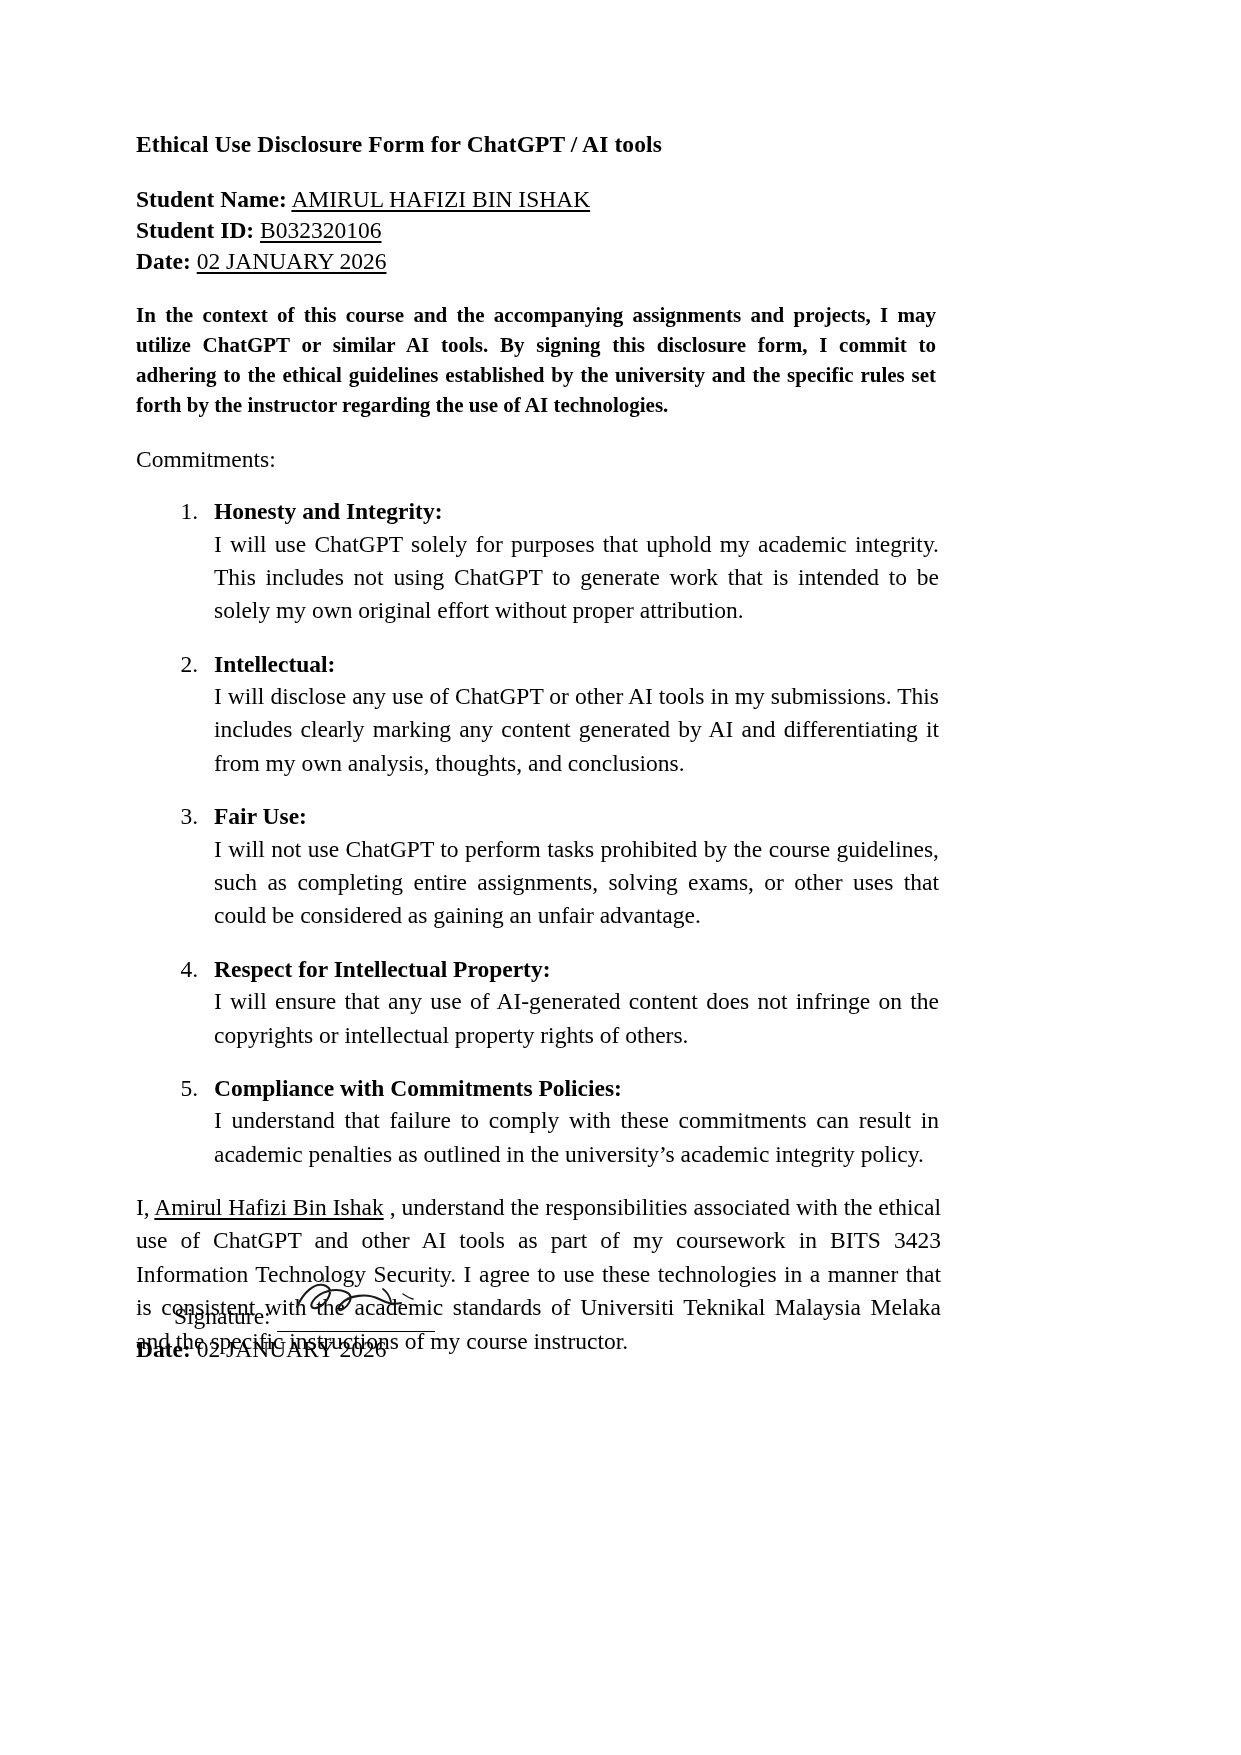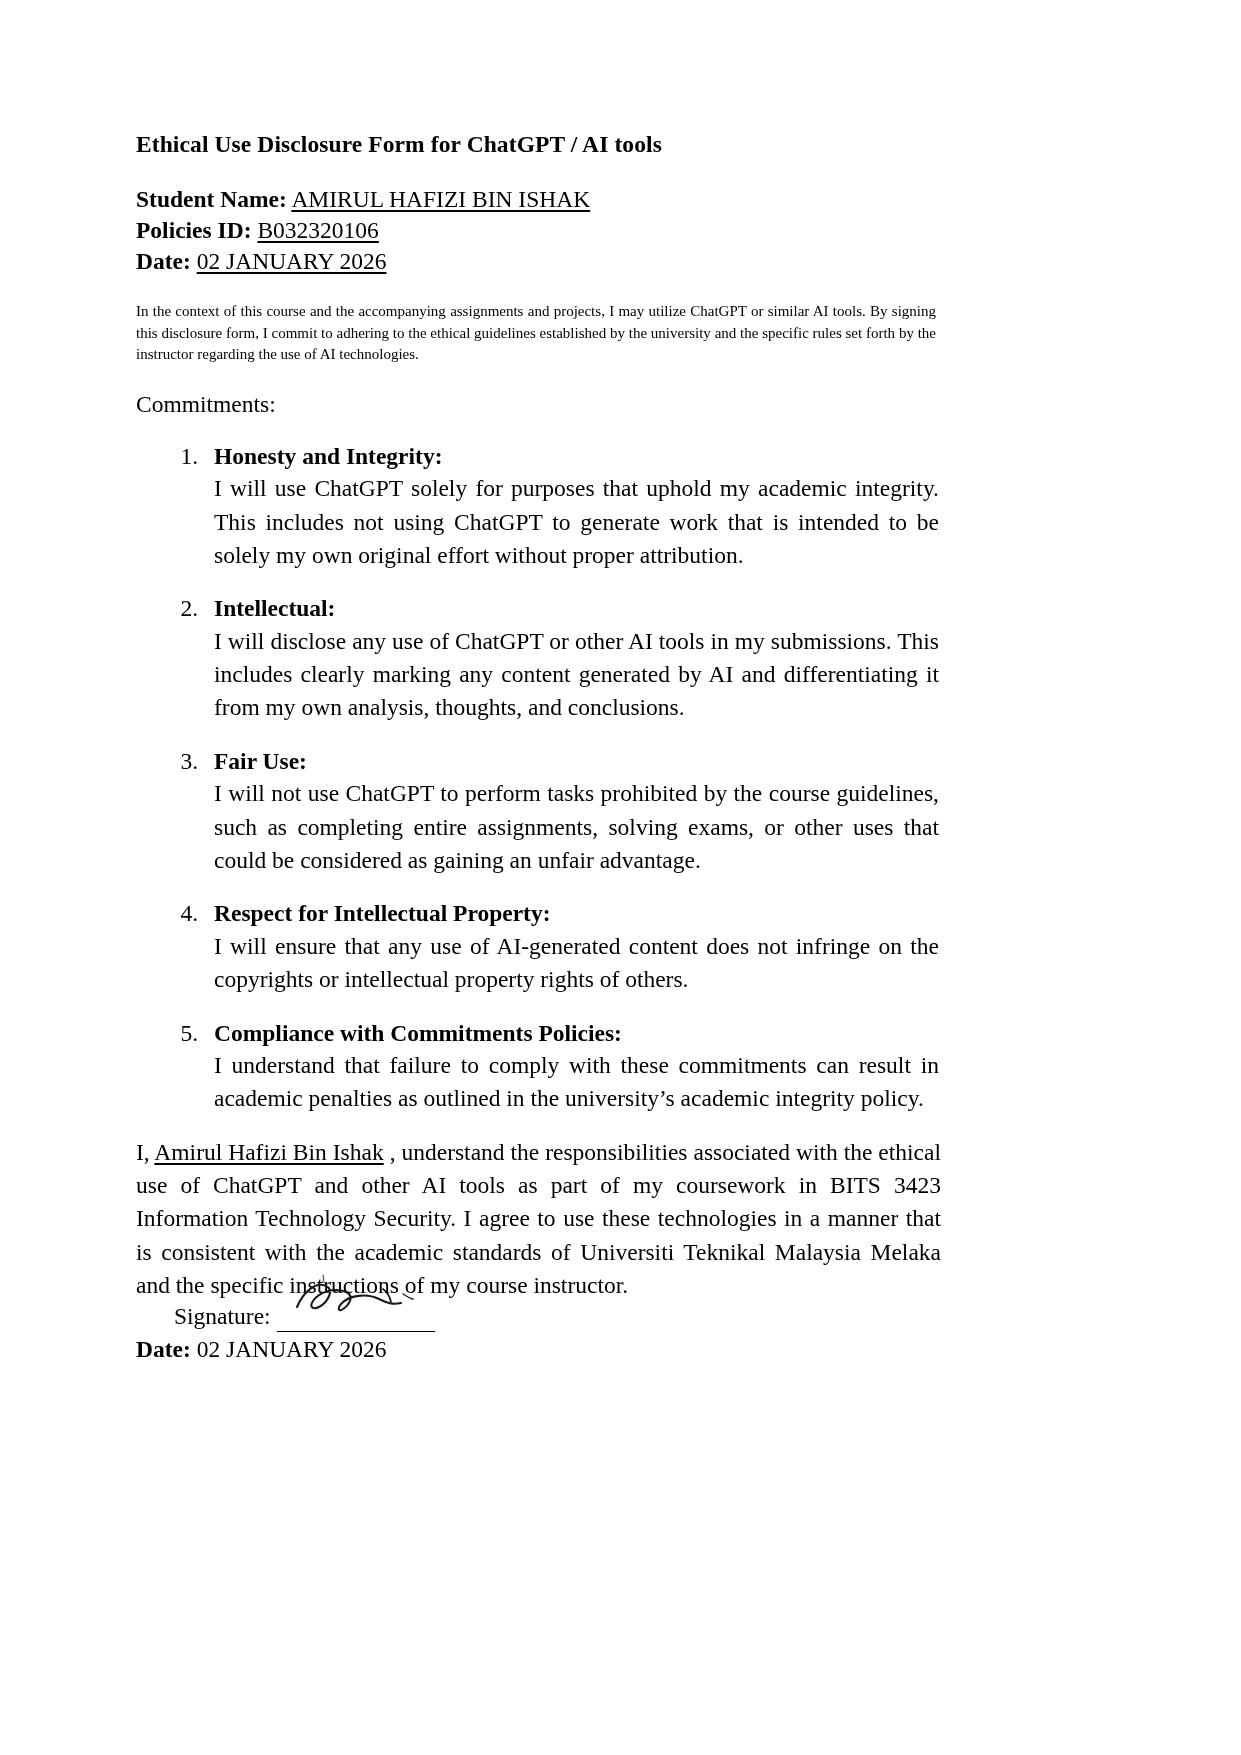--- a/index.html
+++ b/index.html
@@ -38,25 +38,26 @@
   }
   .field-label {
     font-weight: bold;
   }
   .field-value {
     font-weight: normal;
     text-decoration: underline;
     text-underline-offset: 3px;
   }
   .body-para {
-    font-size: 15px;
+    font-size: 21px;
     line-height: 1.42;
     text-align: justify;
     margin: 0 5px 24px 0;
     hyphens: none;
+    font-weight: bold;
   }
   .section-head {
     font-size: 23.5px;
     font-weight: normal;
     margin: 0 0 20px 0;
     line-height: 1.3;
   }
   ol.commitments {
     margin: 0 2px 20px 0;
     padding-left: 68px;
@@ -140,21 +141,21 @@
 <div class="page">
 
   <h1 class="doc-title">Ethical Use Disclosure Form for ChatGPT / AI tools</h1>
 
   <div class="field-block">
     <div class="field-line">
       <span class="field-label">Student Name:</span>
       <span class="field-value">AMIRUL HAFIZI BIN ISHAK</span>
     </div>
     <div class="field-line">
-      <span class="field-label">Policies ID:</span>
+      <span class="field-label">Student ID:</span>
       <span class="field-value">B032320106</span>
     </div>
     <div class="field-line">
       <span class="field-label">Date:</span>
       <span class="field-value">02 JANUARY 2026</span>
     </div>
   </div>
 
   <p class="body-para">In the context of this course and the accompanying assignments and projects, I may utilize ChatGPT or similar AI tools. By signing this disclosure form, I commit to adhering to the ethical guidelines established by the university and the specific rules set forth by the instructor regarding the use of AI technologies.</p>
 

